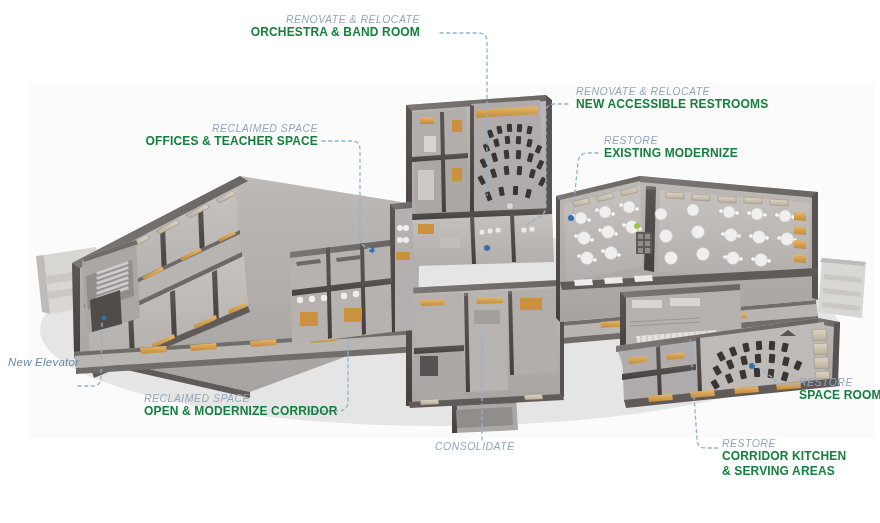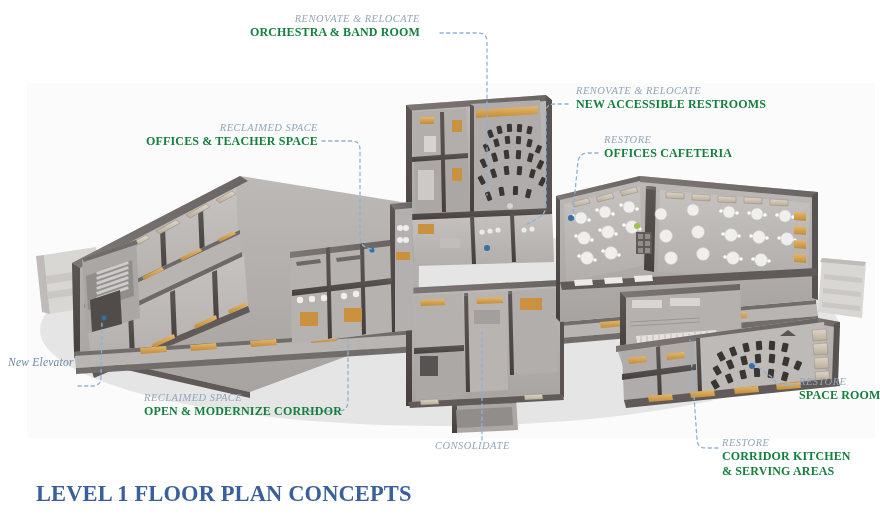--- a/index.html
+++ b/index.html
@@ -2,21 +2,21 @@
 <html><head>
 <meta charset="utf-8">
 <style>
   * { margin:0; padding:0; box-sizing:border-box; }
   html,body { width:880px; height:523px; overflow:hidden; }
   body {
     background:#ffffff;
     font-family:"Liberation Sans", sans-serif;
     position:relative;
   }
-  #stage { position:relative; width:880px; height:399px;font-family:Liberation Serif, serif; }
+  #stage { position:relative; width:880px; height:399px; }
 
   
   .plate {
     position:absolute; left:27px; top:83px; width:848px; height:355px;
     background:#fbfbfb;
   }
 
   .planwrap { position:absolute; left:0; top:0; width:880px; height:523px; }
   .planwrap svg { display:block; }
 
@@ -641,21 +641,21 @@
     <div class="main">ORCHESTRA &amp; BAND ROOM</div>
   </div>
 
   <div class="callout l" style="left:576px; top:85px;">
     <div class="kicker">RENOVATE &amp; RELOCATE</div>
     <div class="main">NEW ACCESSIBLE RESTROOMS</div>
   </div>
 
   <div class="callout l" style="left:604px; top:134px;">
     <div class="kicker">RESTORE</div>
-    <div class="main">OFFICES CAFETERIA</div>
+    <div class="main">EXISTING MODERNIZE</div>
   </div>
 
   <div class="callout r" style="left:78px; top:122px; width:240px;">
     <div class="kicker">RECLAIMED SPACE</div>
     <div class="main">OFFICES &amp; TEACHER SPACE</div>
   </div>
 
   <div class="callout l" style="left:144px; top:392px;">
     <div class="kicker">RECLAIMED SPACE</div>
     <div class="main">OPEN &amp; MODERNIZE CORRIDOR</div>
@@ -671,15 +671,14 @@
     <div class="main">&amp; SERVING AREAS</div>
   </div>
 
   <div class="callout l" style="left:799px; top:376px;">
     <div class="kicker">RESTORE</div>
     <div class="main">SPACE ROOM</div>
   </div>
 
   <div class="simple-label" style="left:8px; top:356px;">New Elevator</div>
 
-  <div class="page-title">LEVEL 1 FLOOR PLAN CONCEPTS</div>
 
 </div>
 
 </body></html>

